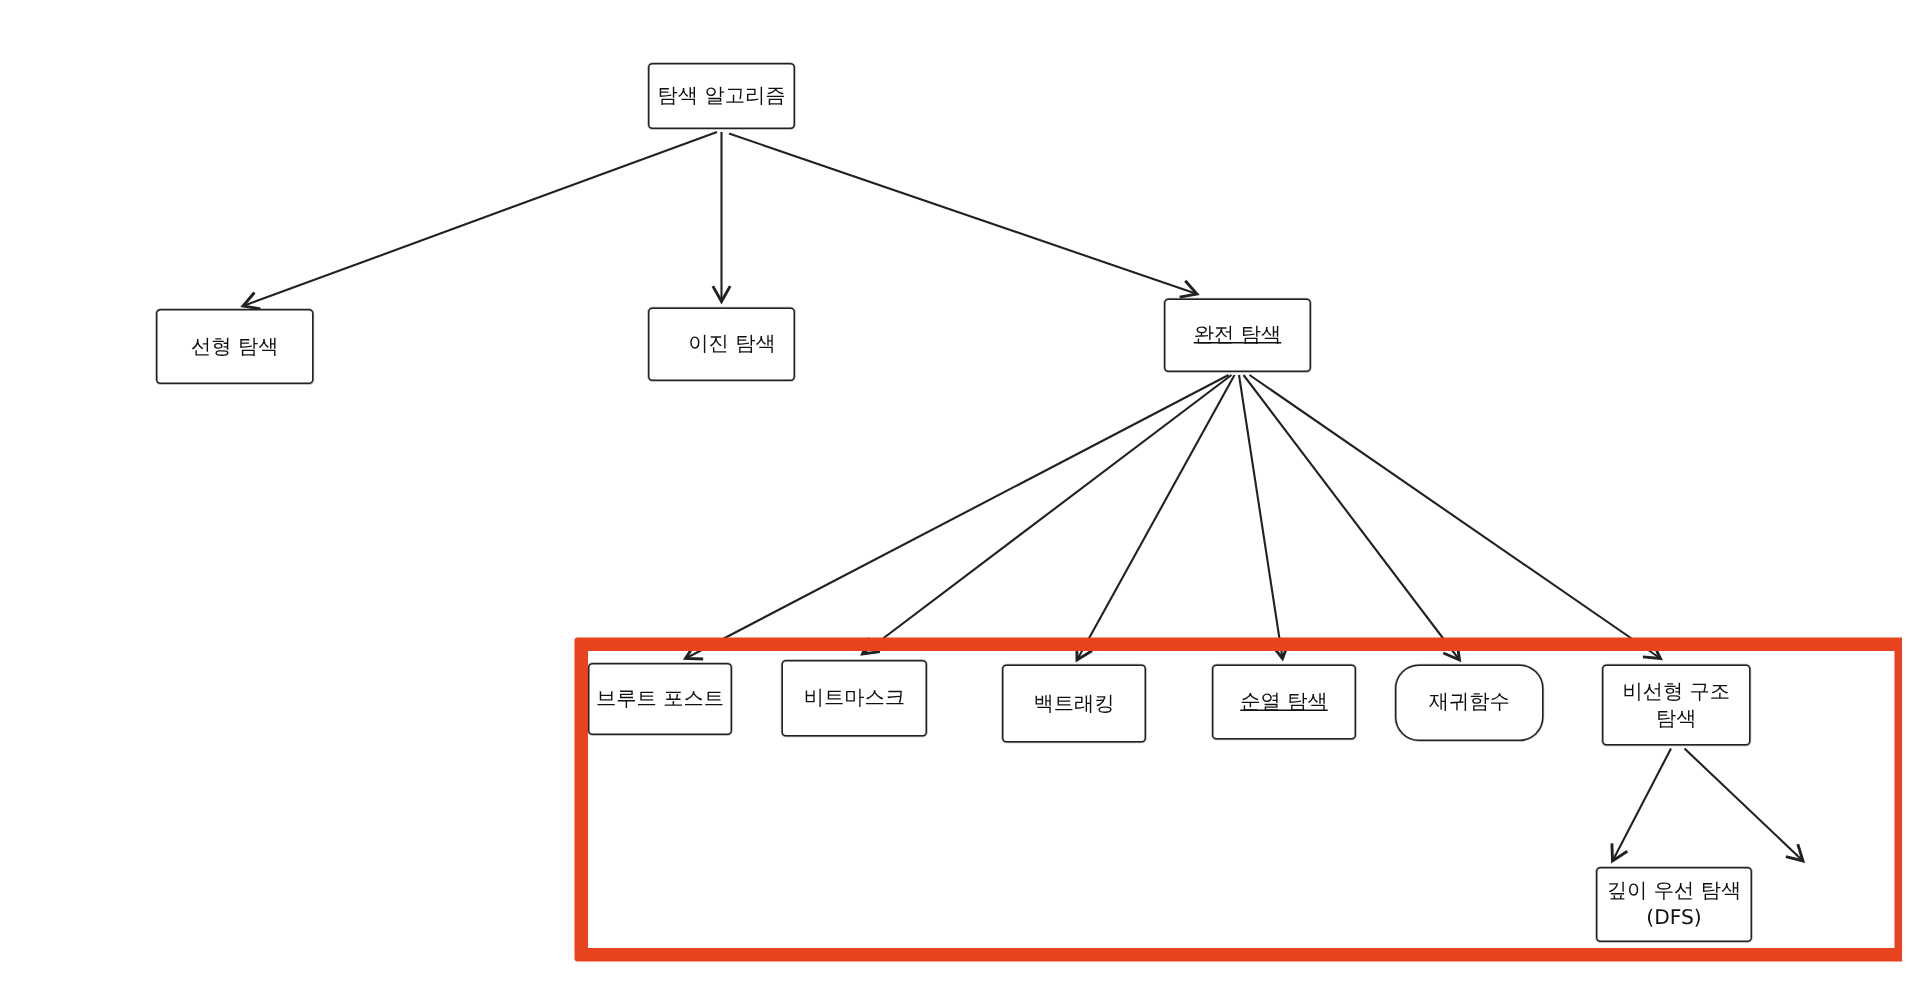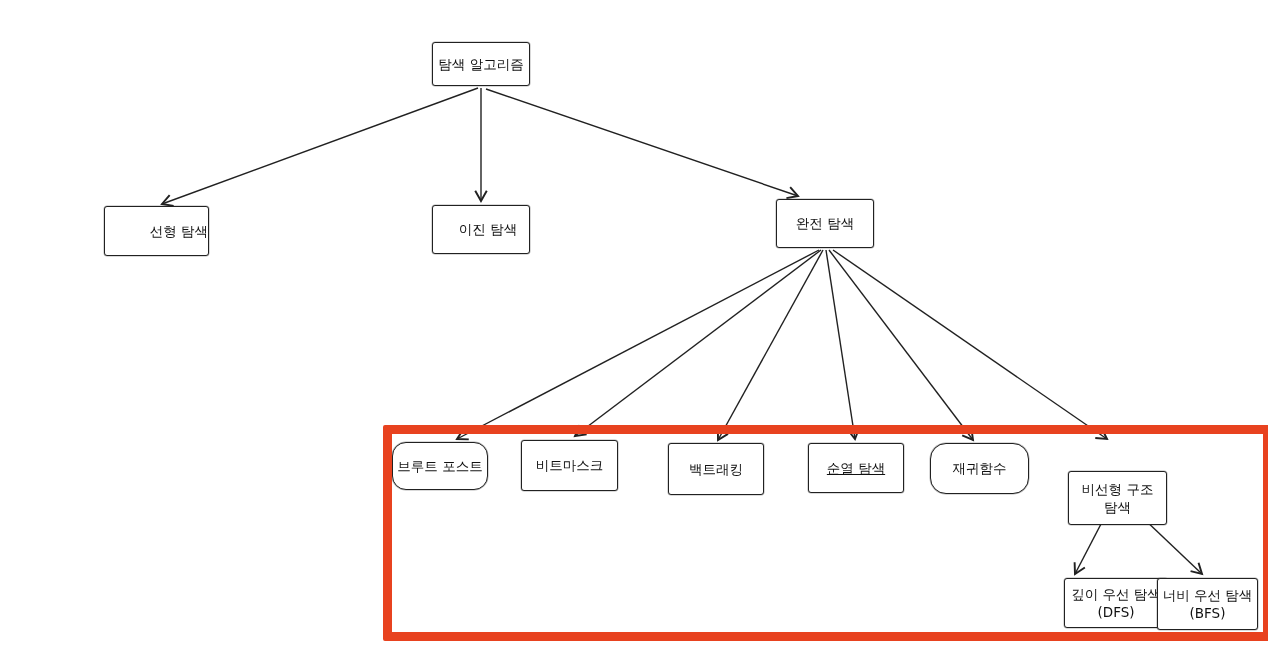--- a/index.html
+++ b/index.html
@@ -86,52 +86,48 @@
       <line x1="829" y1="250" x2="973" y2="440" marker-end="url(#arrow-open)"></line>
       <line x1="833" y1="250" x2="1107" y2="439" marker-end="url(#arrow-open)"></line>
       <line x1="1114" y1="499" x2="1075" y2="574" marker-end="url(#arrow-open)"></line>
       <line x1="1123" y1="499" x2="1202" y2="574" marker-end="url(#arrow-open)"></line>
     </g>
   </svg>
 
   <div class="node n-root" style="border-color: rgb(33, 33, 33);">
     <span>탐색 알고리즘</span>
   </div>
-  <div class="node n-linear" style="border-color: rgb(33, 33, 33); justify-content: flex-end;">
+  <div class="node n-linear" style="border-color: rgb(33, 33, 33);">
     <span>선형 탐색</span>
   </div>
   <div class="node n-binary" style="border-color: rgb(33, 33, 33);">
     <span>이진 탐색</span>
   </div>
-  <div class="node n-complete" style="border-color: rgb(33, 33, 33);">
+  <div class="node n-complete" style="border-color: rgb(33, 33, 33); text-decoration: underline;">
     <span>완전 탐색</span>
   </div>
-  <div class="node n-brute" style="border-color: rgb(33, 33, 33); border-radius: 14px;">
+  <div class="node n-brute" style="border-color: rgb(33, 33, 33);">
     <span>브루트 포스트</span>
   </div>
   <div class="node n-bitmask" style="border-color: rgb(33, 33, 33);">
     <span>비트마스크</span>
   </div>
   <div class="node n-backtrack" style="border-color: rgb(33, 33, 33);">
     <span>백트래킹</span>
   </div>
   <div class="node n-permutation" style="border-color: rgb(33, 33, 33); text-decoration: underline;">
     <span>순열 탐색</span>
   </div>
   <div class="node n-recursion" style="border-color: rgb(33, 33, 33);">
     <span>재귀함수</span>
   </div>
-  <div class="node n-nonlinear" style="border-color: rgb(33, 33, 33); margin-top: 28px;">
+  <div class="node n-nonlinear" style="border-color: rgb(33, 33, 33);">
     <span>비선형 구조
 탐색</span>
   </div>
   <div class="node n-dfs" style="border-color: rgb(33, 33, 33);">
     <span>깊이 우선 탐색
 (DFS)</span>
   </div>
-  <div class="node n-bfs" style="border-color: rgb(33, 33, 33);">
-    <span>너비 우선 탐색
-(BFS)</span>
-  </div>
 
   <div id="highlight-rect" style="border-color: rgb(232, 66, 31);"></div>
 
 </div>
 
 </body></html>

